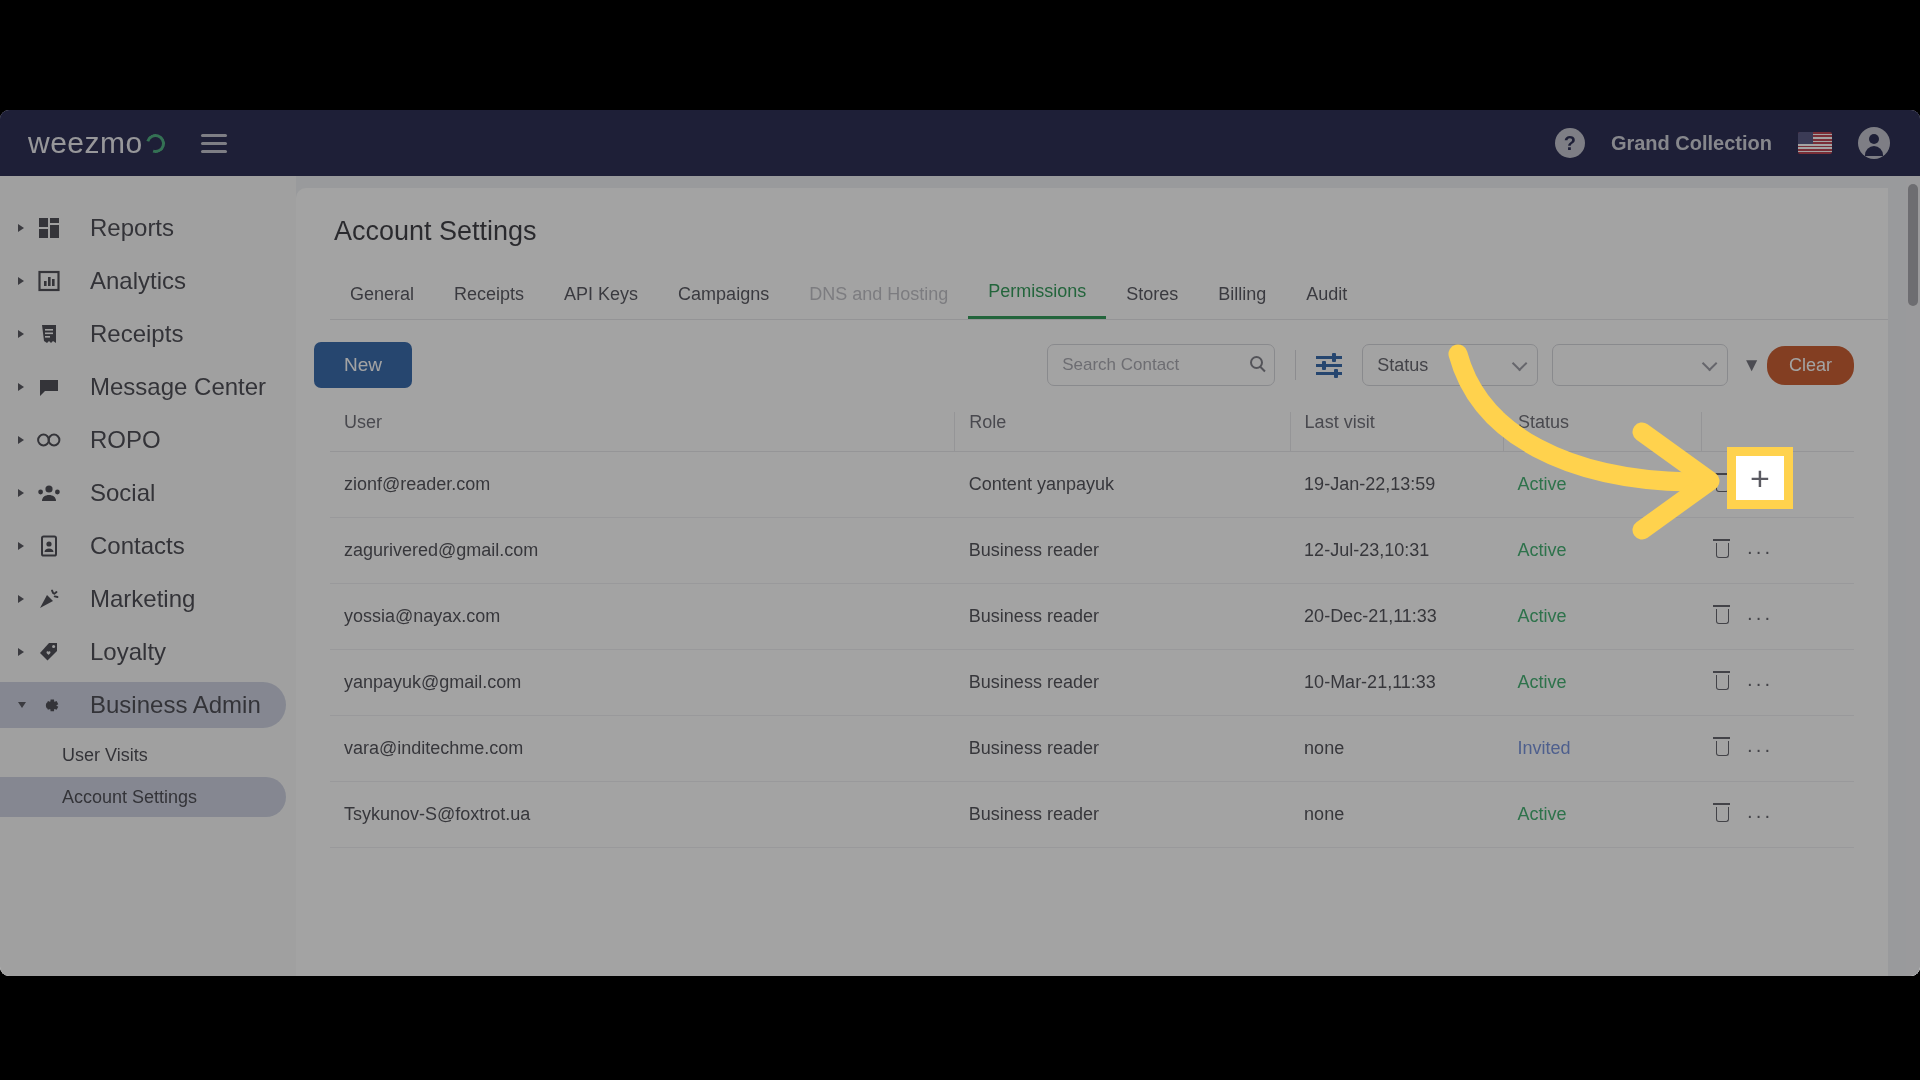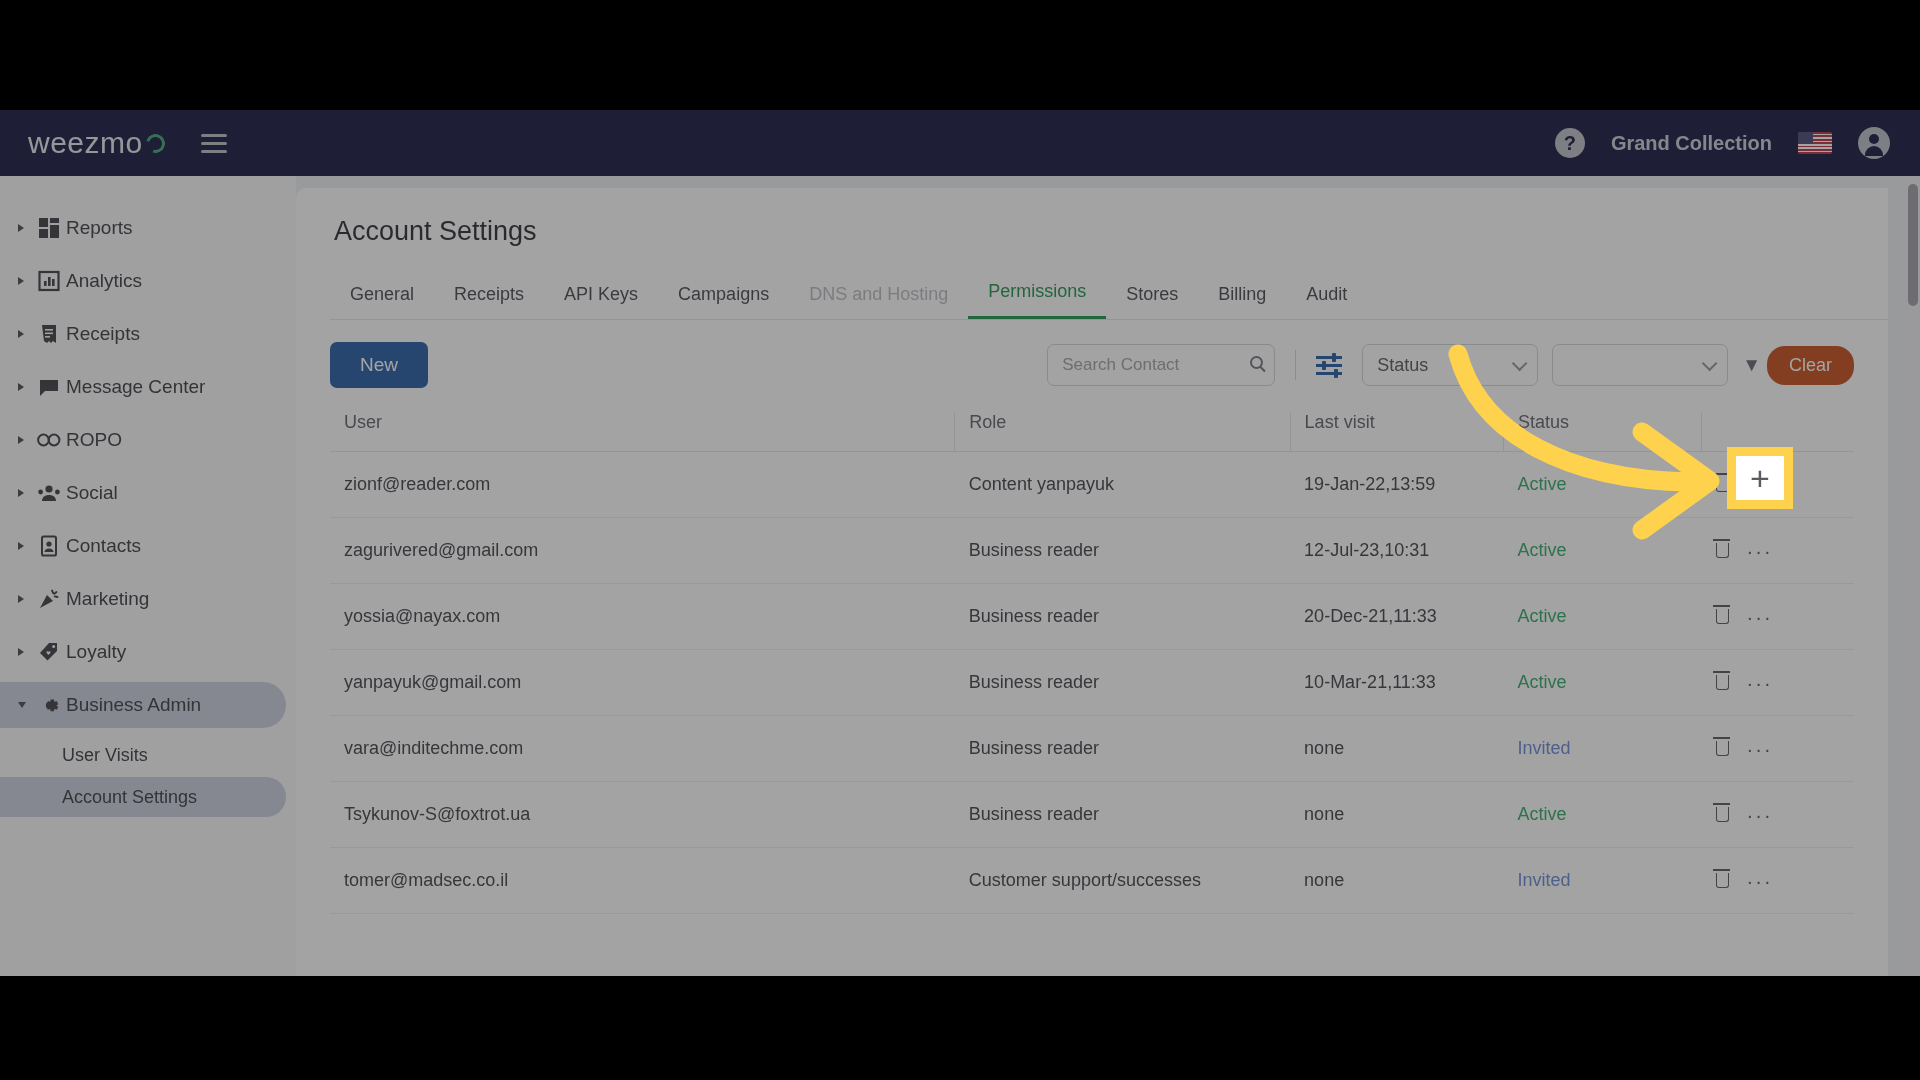--- a/index.html
+++ b/index.html
@@ -3,21 +3,21 @@
 <meta charset="utf-8">
 <style>
   * { margin:0; padding:0; box-sizing:border-box; }
   html,body { width:1920px; height:1080px; background:#000; overflow:hidden;
               font-family:"Liberation Sans", sans-serif; }
 
   #stage { position:relative; width:1920px; height:1080px; background:#000; }
 
   
   #app { position:absolute; left:0; top:110px; width:1920px; height:866px;
-         background:#f2f2f2; overflow:hidden; }
+         background:#f2f2f2; overflow:hidden;border-radius:9px; }
 
   
   #topbar { position:absolute; left:0; top:0; width:1920px; height:66px;
             background:#050733; display:flex; align-items:center; }
   .logo { margin-left:28px; font-size:30px; letter-spacing:.5px;
           color:#e9e9ee; font-weight:400; display:flex; align-items:center; }
   .logo .o-ring { display:inline-block; width:19px; height:19px; border:3px solid #2ea06a;
                   border-radius:50%; border-left-color:transparent; margin-left:3px;
                   transform:rotate(-28deg); }
   .hamburger { margin-left:36px; width:26px; display:flex; flex-direction:column; gap:5px;
@@ -46,41 +46,41 @@
               border-radius:0 24px 24px 0; padding-left:18px; cursor:pointer; }
   .nav-item.active-parent { background:#c6cbdd; }
   .caret { width:14px; font-size:0; color:#3b3b45; flex:0 0 14px; }
   .caret span { display:inline-block; width:0; height:0;
                 border-left:6px solid #3b3b45; border-top:4.5px solid transparent;
                 border-bottom:4.5px solid transparent; }
   .caret.open span { border-left:4.5px solid transparent; border-right:4.5px solid transparent;
                      border-top:6px solid #3b3b45; border-bottom:0; }
   .nav-ic { width:34px; flex:0 0 34px; display:flex; align-items:center; justify-content:center;
             color:#2f2f38; }
-  .nav-label { font-size:19px; color:#2d2d36; margin-left:0; }
+  .nav-label { font-size:24px; color:#2d2d36; margin-left:24px; }
   .sub-item { height:40px; display:flex; align-items:center; padding-left:62px;
               margin:2px 10px 2px 0; border-radius:0 24px 24px 0; font-size:18px;
               color:#2d2d36; cursor:pointer; }
   .sub-item.selected { background:#c6cbdd; }
 
   
   #content { position:absolute; left:296px; top:66px; width:1624px; height:800px;
              background:#eceef1; }
   #card { position:absolute; left:0px; top:12px; width:1592px; height:788px;
           background:#fff; border-radius:10px 0 0 0; }
   .page-title { font-size:27px; color:#1b1b22; padding:28px 0 0 38px; font-weight:400; }
 
   .tabs { display:flex; align-items:flex-end; gap:0; margin:26px 0 0 34px;
           border-bottom:1px solid #e2e2e6; padding-right:38px; }
   .tab { font-size:18px; color:#3a3a44; padding:8px 20px 14px; cursor:pointer;
          white-space:nowrap; }
   .tab.muted { color:#b6b6bd; }
   .tab.active { color:#0f8a3d; border-bottom:3px solid #0f8a3d; }
 
-  .toolbar { display:flex; align-items:center; margin:22px 34px 0 34px; position:relative; }
+  .toolbar { display:flex; align-items:center; margin:22px 34px 0 18px; position:relative; }
   .btn-new { background:#14509e; color:#fff; font-size:19px; border:none; border-radius:7px;
              padding:12px 30px; cursor:pointer; }
   .tool-right { margin-left:auto; display:flex; align-items:center; gap:0; }
   .search-wrap { position:relative; width:228px; }
   .search-wrap input { width:100%; height:42px; border:1px solid #cfd0d6; border-radius:7px;
                        padding:0 38px 0 14px; font-size:17px; color:#3a3a44;
                        background:#fff; outline:none; font-family:inherit; }
   .search-wrap input::placeholder { color:#9a9aa3; }
   .mag { position:absolute; right:12px; top:12px; width:13px; height:13px;
          border:2px solid #6a6a74; border-radius:50%; }
@@ -420,32 +420,20 @@
               <td>Business reader</td>
               <td>none</td>
               <td class="st-active">Active</td>
               <td>
                   <div class="row-actions">
                     <span class="trash"></span>
                     <span class="dots">···</span>
                   </div>
                 </td>
             </tr>
-            <tr>
-              <td>tomer@madsec.co.il</td>
-              <td>Customer support/successes</td>
-              <td>none</td>
-              <td class="st-invited">Invited</td>
-              <td>
-                  <div class="row-actions">
-                    <span class="trash"></span>
-                    <span class="dots">···</span>
-                  </div>
-                </td>
-            </tr>
 
           </tbody>
         </table>
       </div>
 
       <div class="vscroll">
         <div class="thumb"></div>
       </div>
     </div>
 

